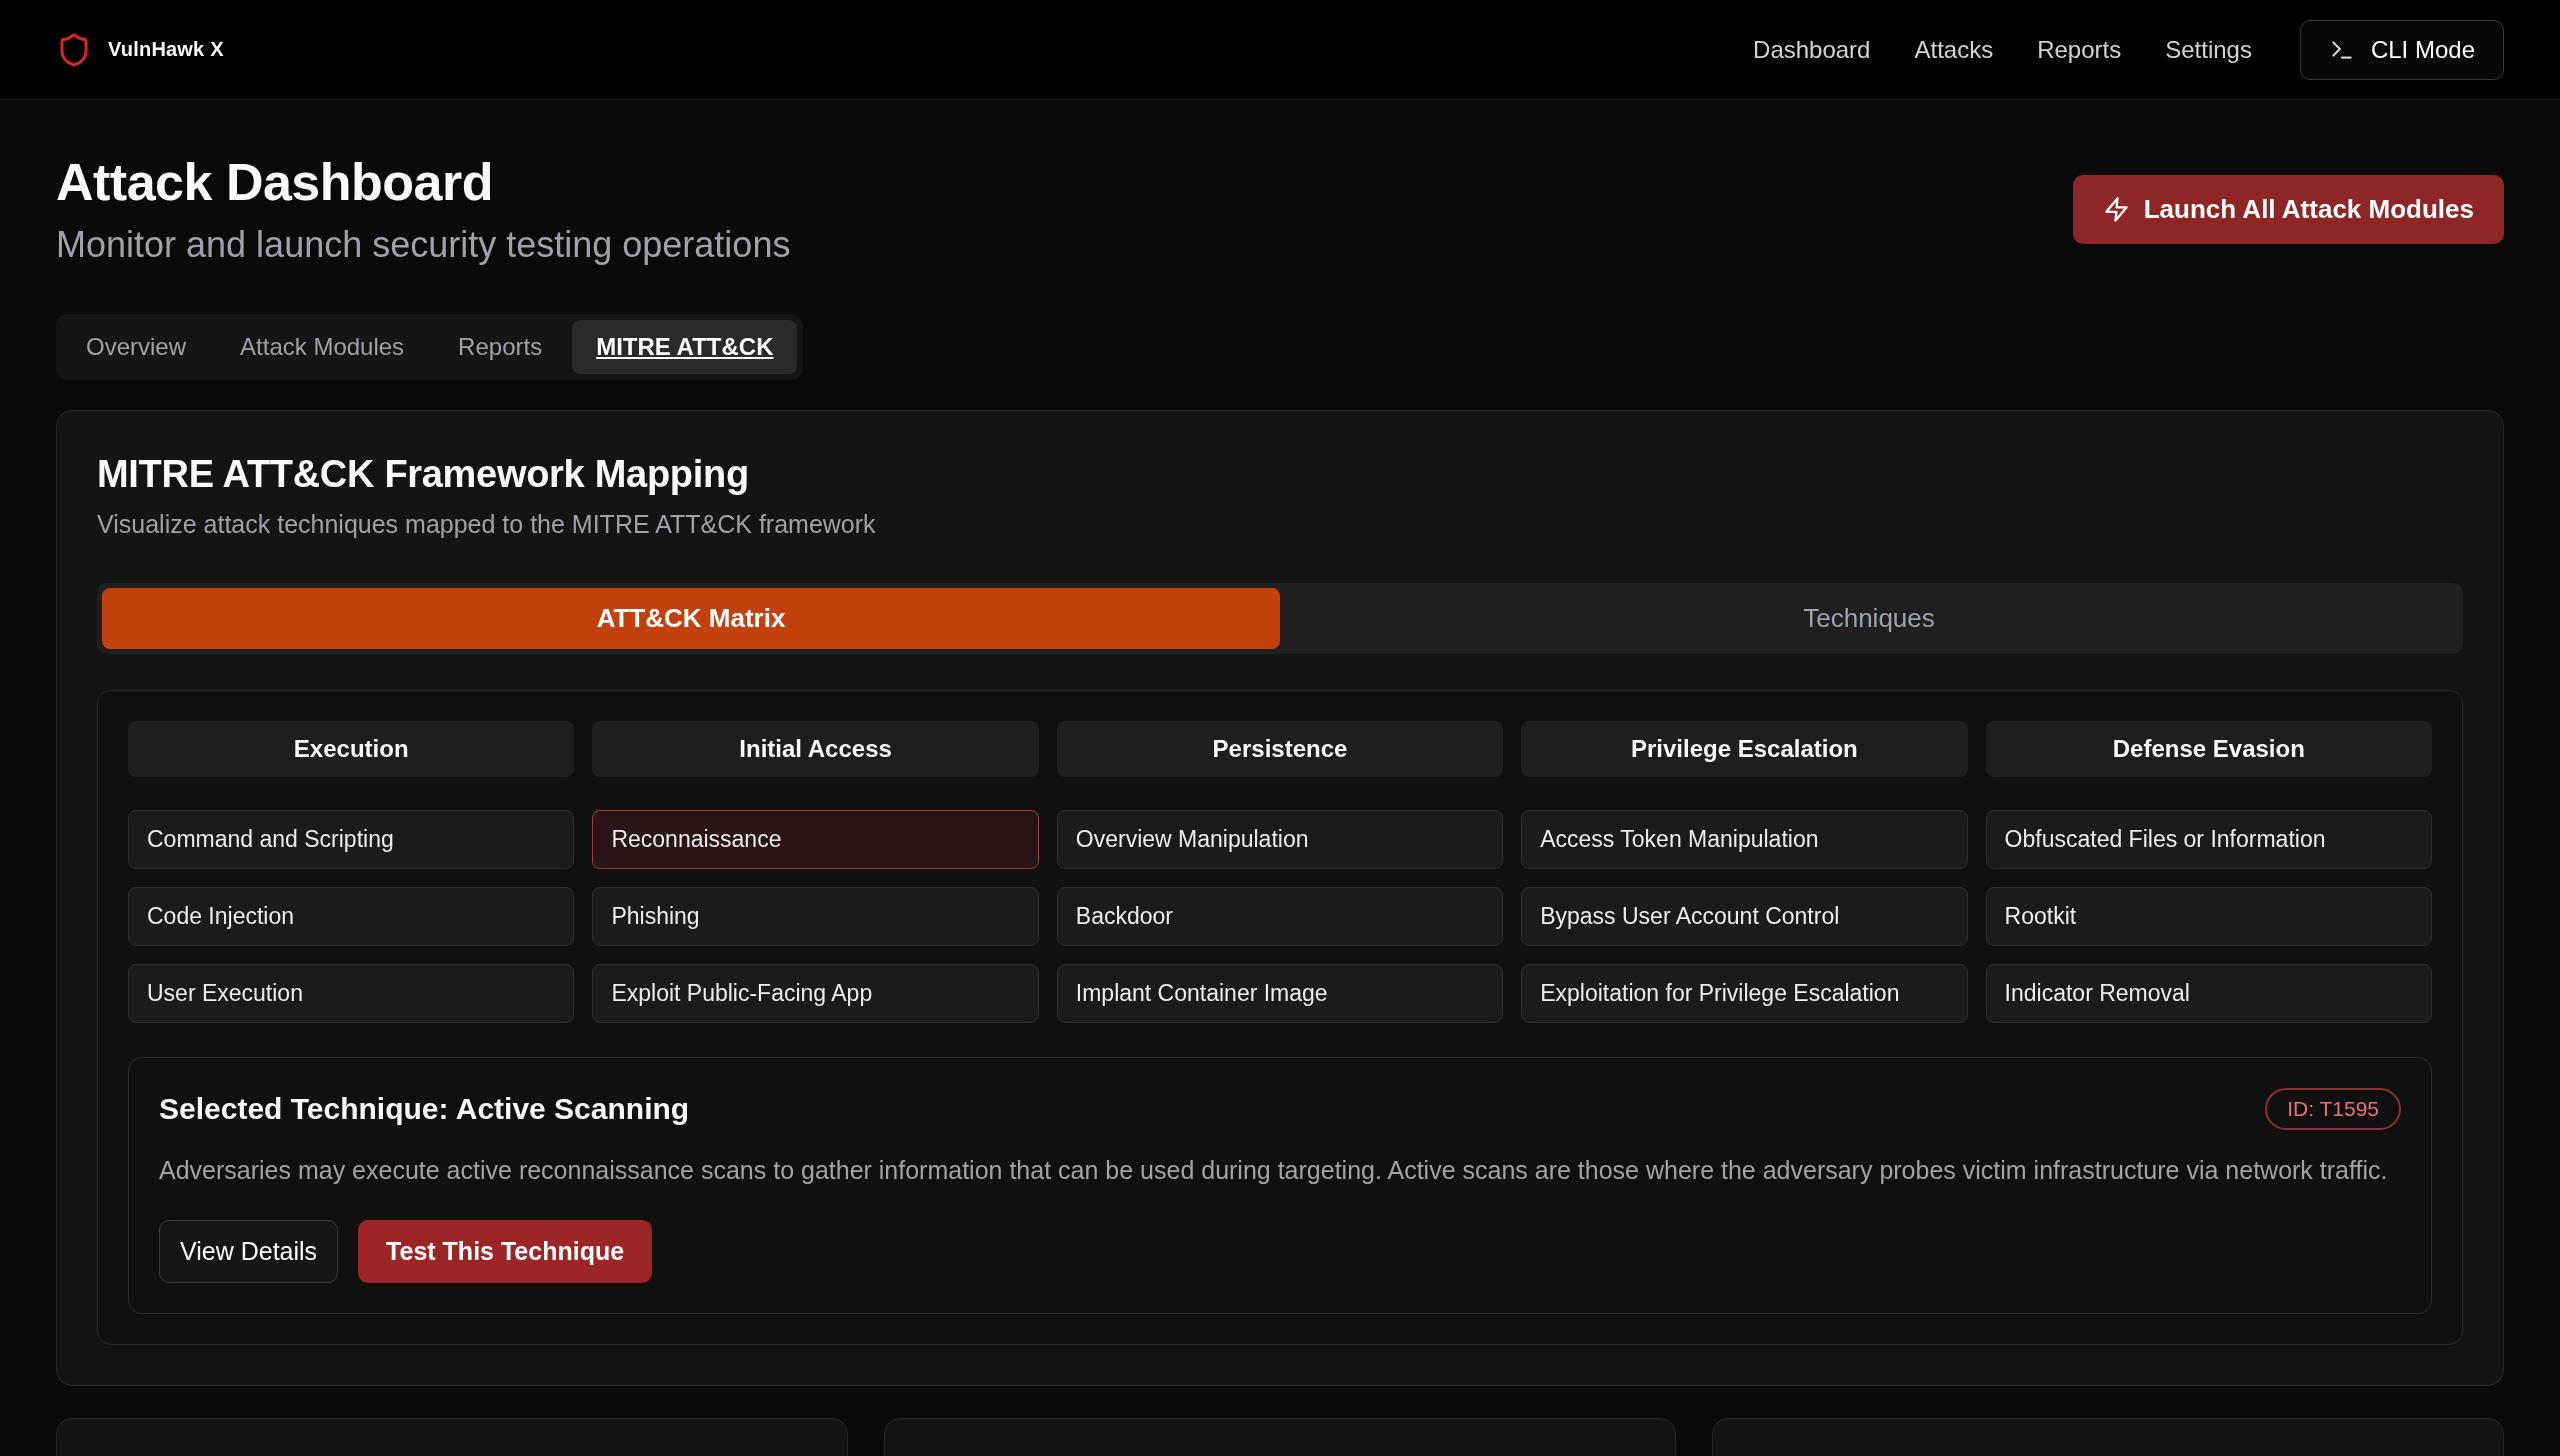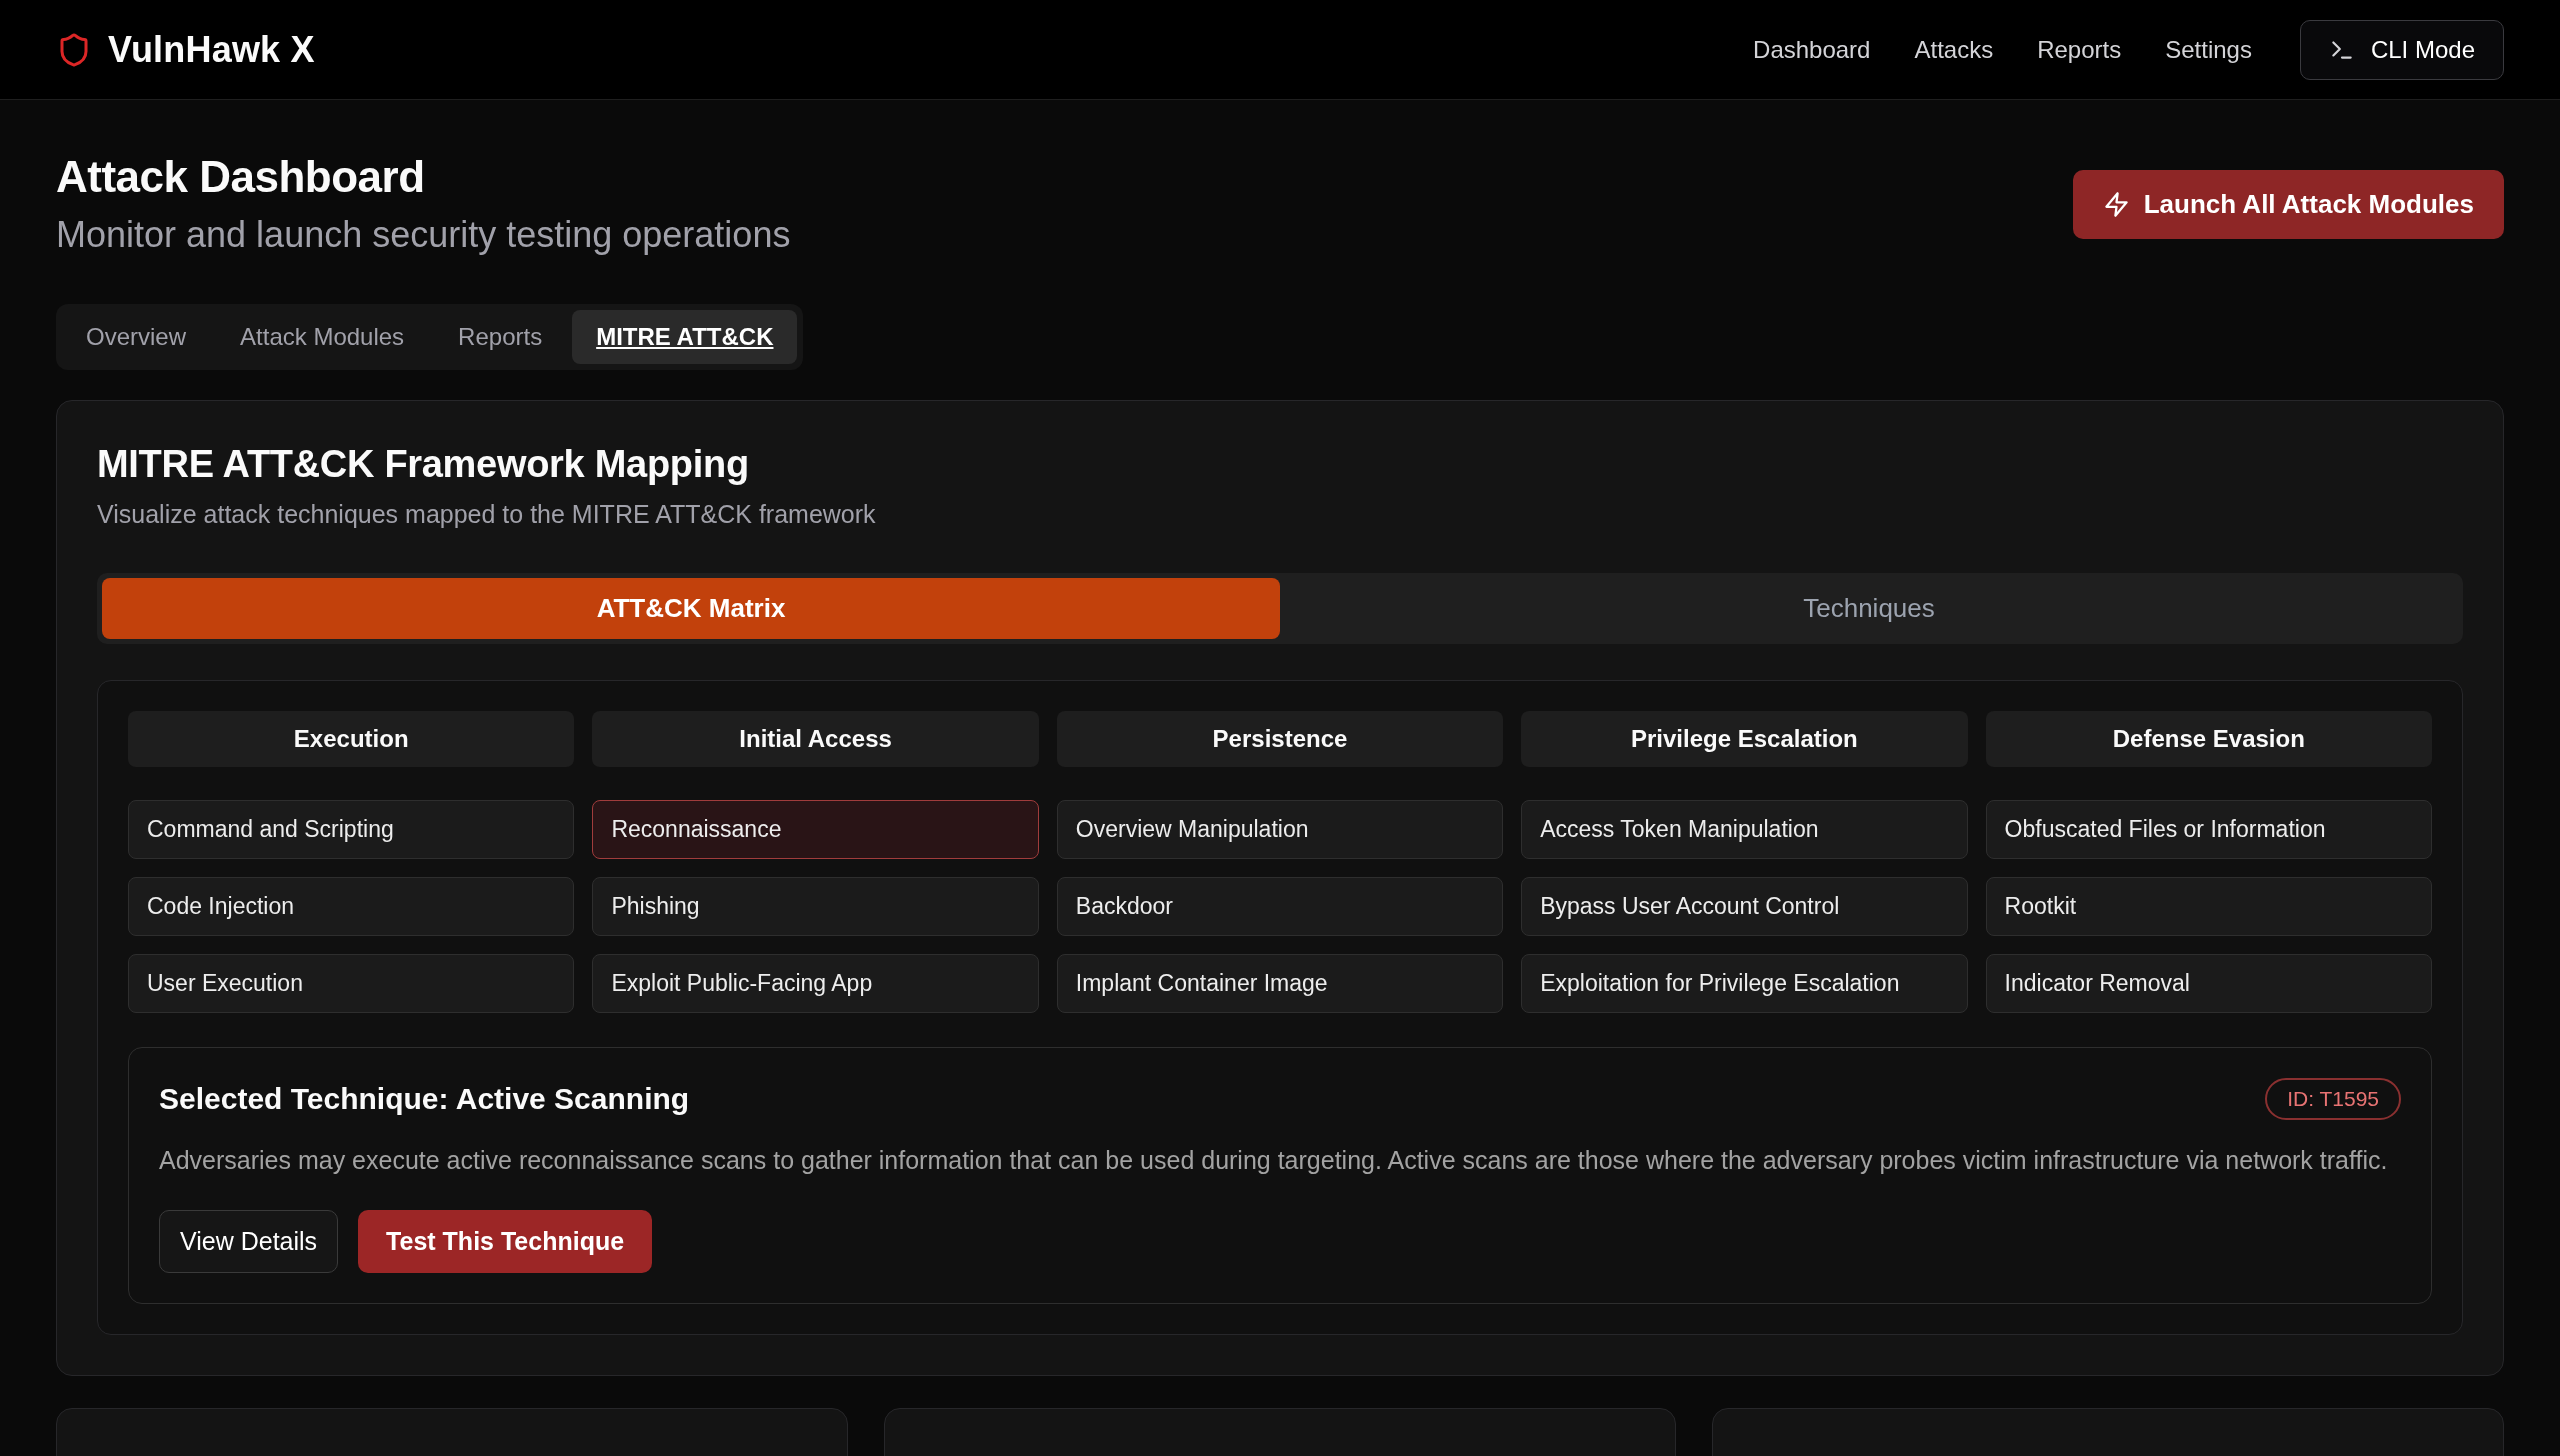--- a/index.html
+++ b/index.html
@@ -12,34 +12,34 @@
   }
   button { font-family:inherit; cursor:pointer; }
 
   
   .topnav {
     height:100px; background:#000; border-bottom:1px solid #1f1f1f;
     display:flex; align-items:center; justify-content:space-between;
     padding:0 56px;
   }
   .brand { display:flex; align-items:center; gap:16px; cursor:pointer; }
-  .brand-name { font-size:36px; font-weight:700; letter-spacing:.2px; }
+  .brand-name { font-size:20px; font-weight:700; letter-spacing:.2px; }
   .nav-right { display:flex; align-items:center; gap:44px; }
   .nav-link { font-size:24px; color:#d4d4d8; cursor:pointer; }
   .cli-btn {
     display:flex; align-items:center; gap:16px;
     background:#09090b; color:#fff; border:1px solid #3a3a3f;
     border-radius:10px; padding:15px 28px; font-size:24px; font-weight:500;
     margin-left:4px;
   }
 
   
   .content { padding:52px 56px 0; }
   .page-head { display:flex; justify-content:space-between; align-items:center; }
-  .page-title { font-size:44px; font-weight:700; letter-spacing:-.5px; }
+  .page-title { font-size:52px; font-weight:700; letter-spacing:-.5px; }
   .page-sub { font-size:36px; color:#a1a1aa; margin-top:12px; }
   .launch-btn {
     display:flex; align-items:center; gap:14px;
     background:#8e2626; color:#fff; border:none; border-radius:10px;
     padding:19px 30px; font-size:26px; font-weight:600;
   }
 
   
   .tabs { margin-top:48px; display:inline-flex; background:#151515; border-radius:12px; padding:6px; gap:6px; }
   .tab { font-size:24px; color:#a1a1aa; padding:13px 24px; border-radius:8px; font-weight:500; cursor:pointer; white-space:nowrap; }

